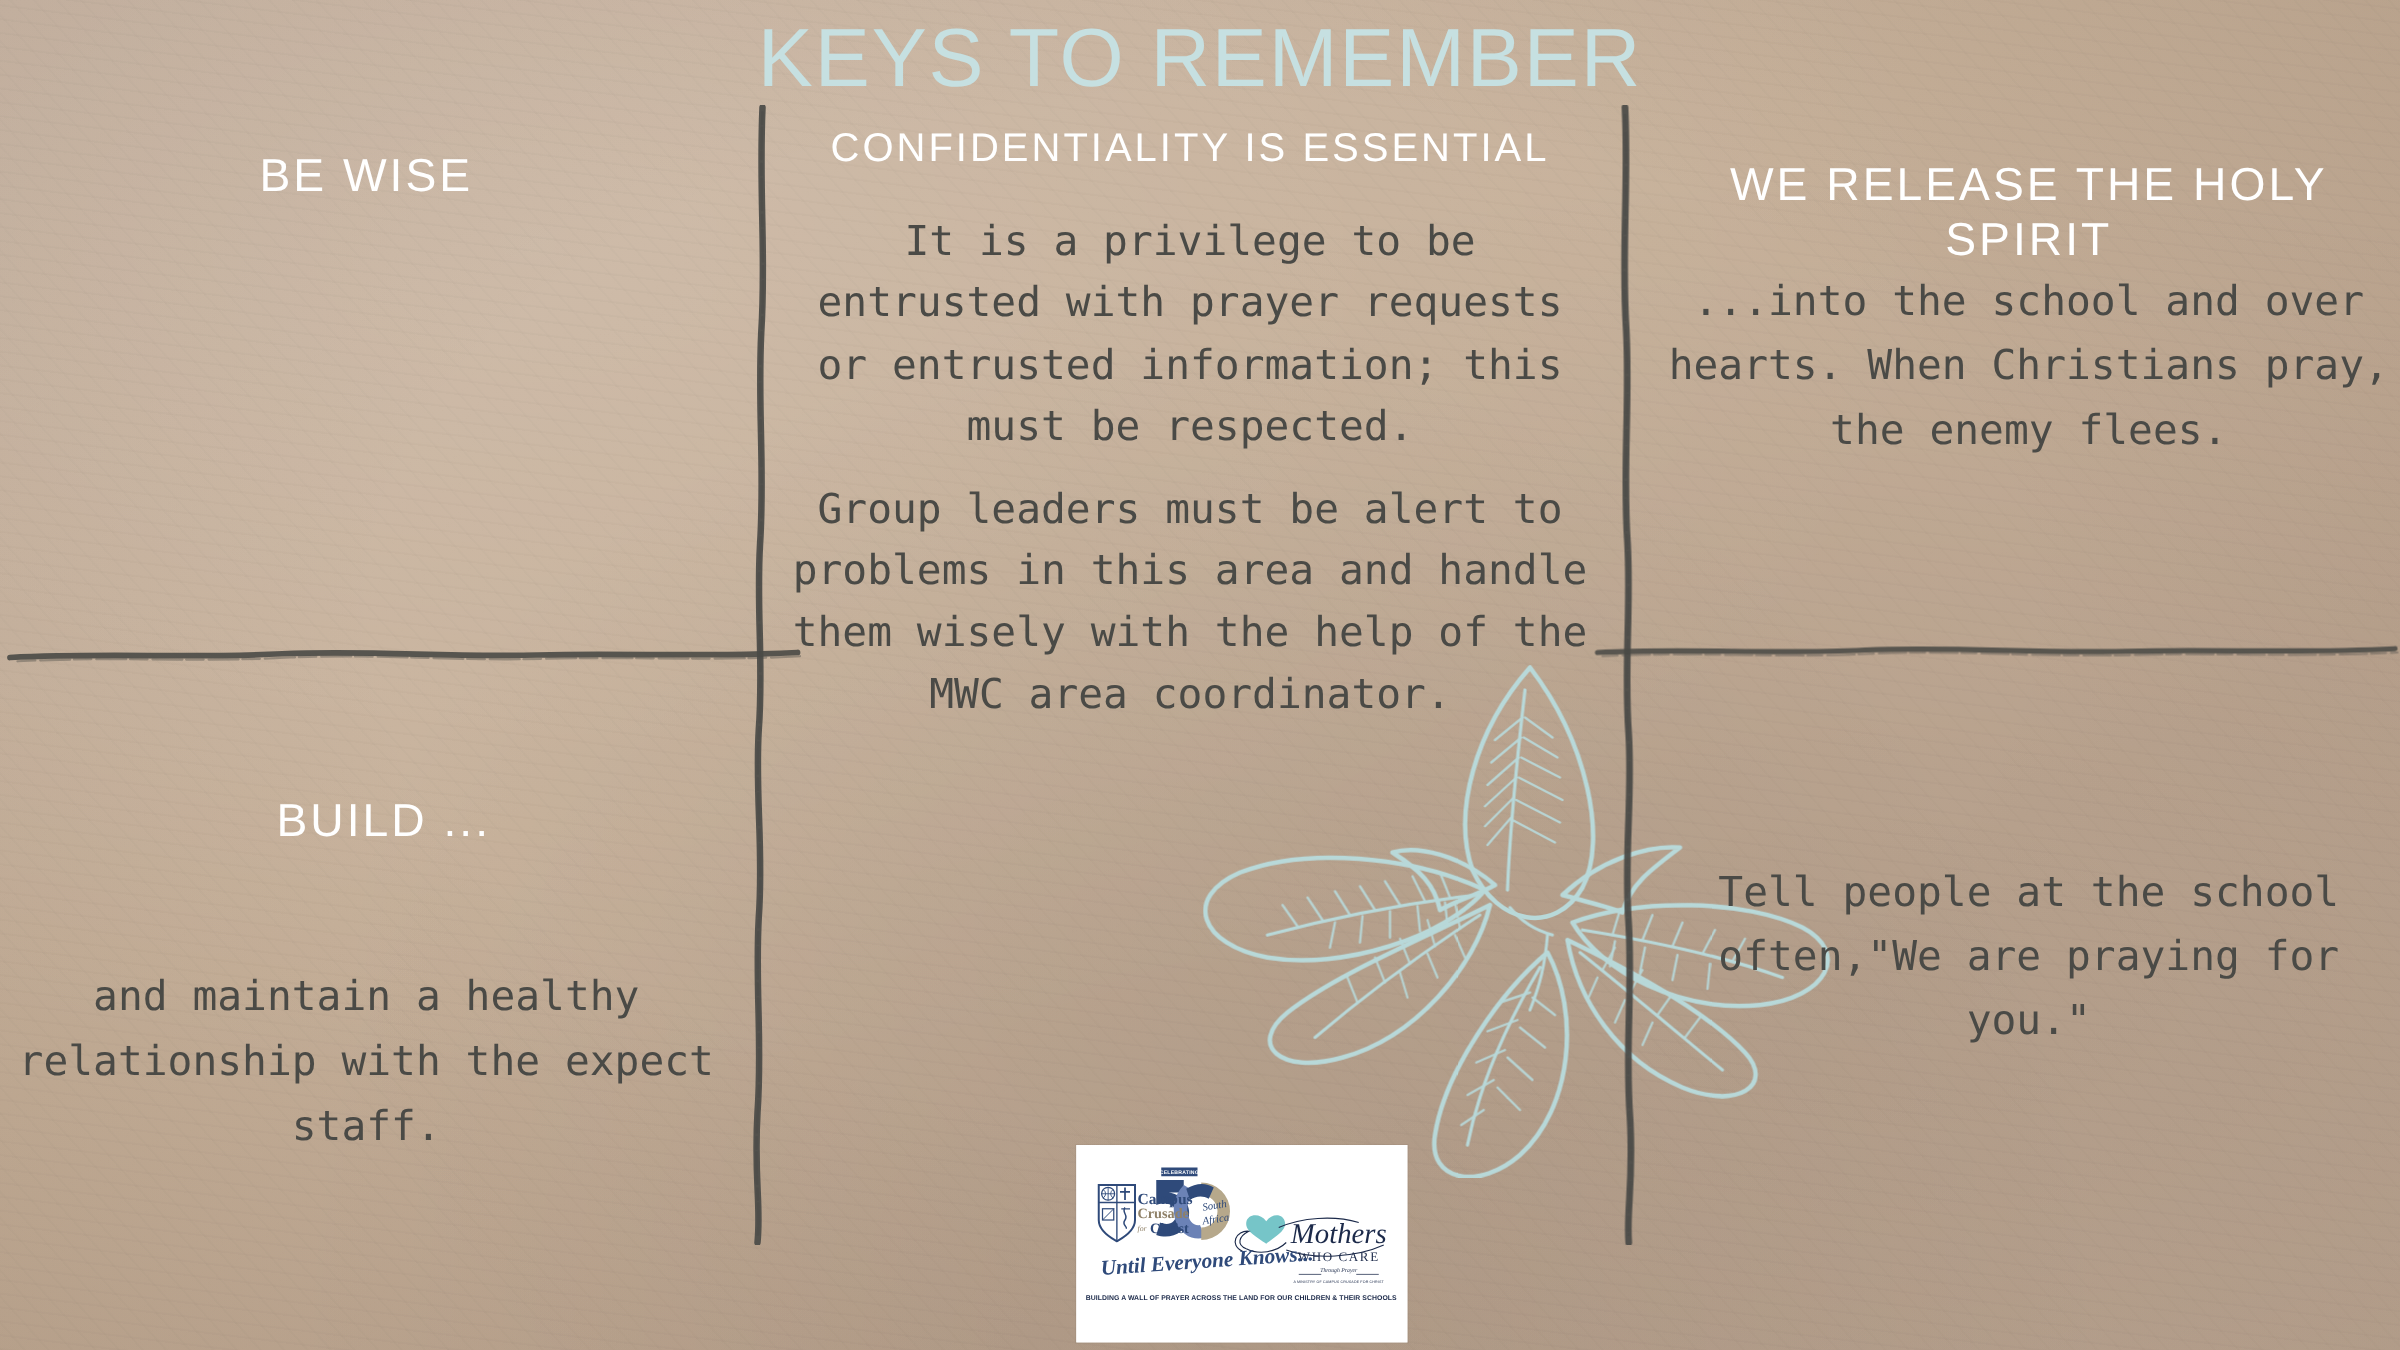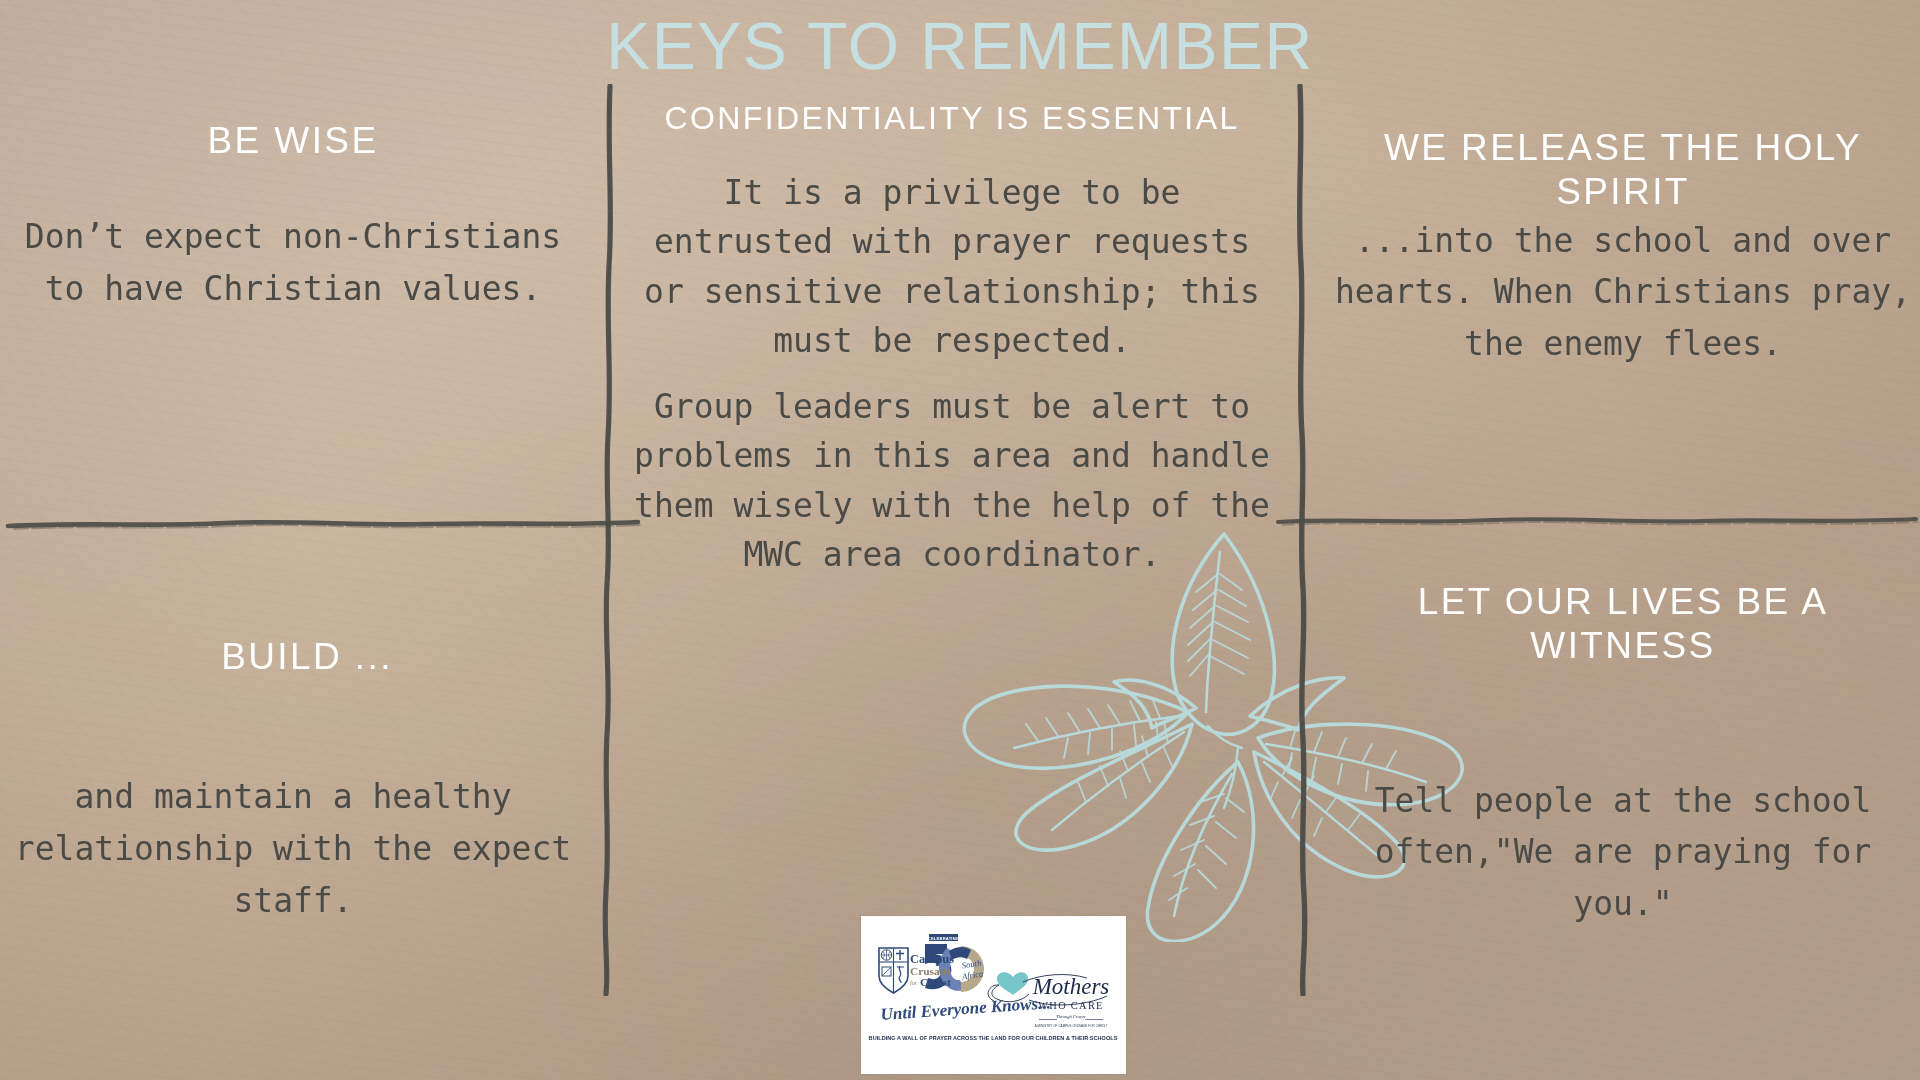--- a/index.html
+++ b/index.html
@@ -272,41 +272,39 @@
         <path d="M246,358 L264,376"></path>
       </g>
 
       <path d="M286,236 C284,260 280,276 272,296" stroke-width="2.4"></path>
       <path d="M256,214 C266,226 276,232 290,236" stroke-width="2.4"></path>
     </g>
   </svg>
 
   <div class="panel" id="panel-be-wise">
     <div class="head">BE WISE</div>
-    <div class="body">Don’t expect non-Christians to have Christian values.</div>
   </div>
 
   <div class="panel" id="panel-build">
     <div class="head">BUILD ...</div>
     <div class="body">and maintain a healthy relationship with the expect staff.</div>
   </div>
 
   <div class="panel" id="panel-confidentiality">
     <div class="head">CONFIDENTIALITY IS ESSENTIAL</div>
-    <div class="body">It is a privilege to be entrusted with prayer requests or sensitive relationship; this must be respected.</div>
+    <div class="body">It is a privilege to be entrusted with prayer requests or entrusted information; this must be respected.</div>
     <div class="body second">Group leaders must be alert to problems in this area and handle them wisely with the help of the MWC area coordinator.</div>
   </div>
 
   <div class="panel" id="panel-holy-spirit">
     <div class="head">WE RELEASE THE HOLY SPIRIT</div>
     <div class="body">...into the school and over hearts. When Christians pray, the enemy flees.</div>
   </div>
 
   <div class="panel" id="panel-witness">
-    <div class="head">LET OUR LIVES BE A WITNESS</div>
     <div class="body">Tell people at the school often,"We are praying for you."</div>
   </div>
 
   <div id="logo-card">
     <svg viewBox="0 0 265 158" width="265" height="158">
       <rect x="0" y="0" width="265" height="158" fill="#ffffff"></rect>
 
       <g>
         <rect x="68" y="18" width="29" height="7" fill="#2f4a7a"></rect>
         <text x="82.5" y="23.6" font-family="'Liberation Sans',sans-serif" font-size="4.1" font-weight="700" fill="#ffffff" text-anchor="middle" letter-spacing="0.2">CELEBRATING</text>

